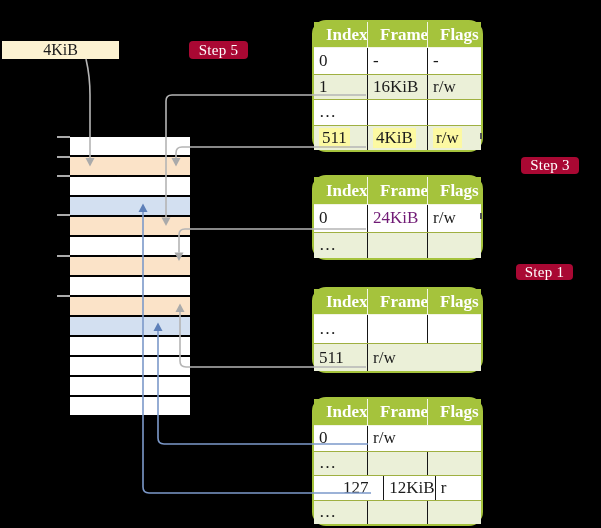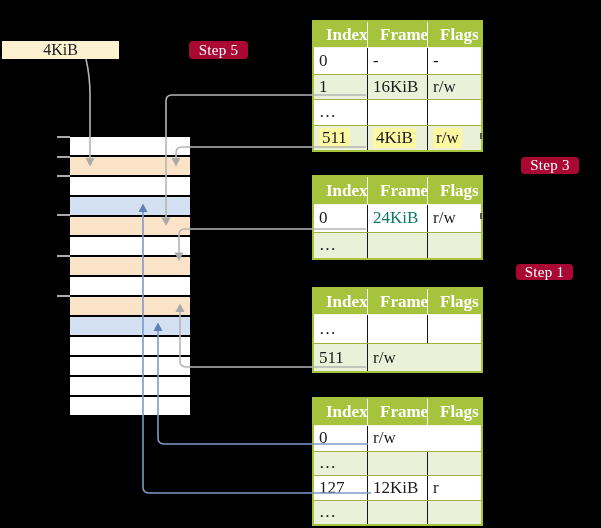--- a/index.html
+++ b/index.html
@@ -5,21 +5,21 @@
   html,body{margin:0;padding:0;background:#000;}
   .canvas{position:relative;width:601px;height:528px;background:#000;overflow:hidden;
           font-family:"Liberation Serif","DejaVu Serif",serif;}
   .psbox{position:absolute;left:2px;top:41px;width:117px;height:18px;background:#FCF2D1;
          color:#1b1b1b;font-size:16px;display:flex;align-items:center;justify-content:center;}
   .badge{position:absolute;border-radius:4px;display:flex;align-items:center;justify-content:center;
          font-size:15px;letter-spacing:0.3px;}
   .memcol{position:absolute;display:flex;flex-direction:column;gap:2px;background:#000;}
   .memrow{flex:1;}
   .tick{position:absolute;height:2px;}
-  .pt{position:absolute;box-sizing:content-box;}
+  .pt{position:absolute;box-sizing:content-box;border-radius:14px;}
   .pt-hrow,.pt-brow{display:flex;box-sizing:border-box;}
   .pt-hcell{font-weight:bold;font-size:17px;padding-left:12px;display:flex;align-items:center;
             box-sizing:border-box;overflow:hidden;}
   .pt-bcell{font-size:17px;padding-left:5px;display:flex;align-items:center;
             box-sizing:border-box;overflow:hidden;white-space:nowrap;}
   .hl{padding:0 3px;}
   .overlay{position:absolute;left:0;top:0;pointer-events:none;}
 </style>
 </head>
 <body>
@@ -84,21 +84,21 @@
       </div>
     </div>
     <div class="pt" style="left: 312px; top: 175px; width: 167px; border: 2px solid rgb(165, 195, 60);">
       <div class="pt-hrow" style="height: 28px; background: rgb(165, 195, 60); border-bottom: 1px solid rgb(242, 244, 230);">
         <div class="pt-hcell" style="width: 53px; color: rgb(255, 255, 255);">Index</div>
         <div class="pt-hcell" style="width: 60px; color: rgb(255, 255, 255); border-left: 1px solid rgba(255, 255, 255, 0.85);">Frame</div>
         <div class="pt-hcell" style="width: 54px; color: rgb(255, 255, 255); border-left: 1px solid rgba(255, 255, 255, 0.85);">Flags</div>
       </div>
       <div class="pt-brow" style="height: 26.5px; background: rgb(255, 255, 255);">
         <div class="pt-bcell" style="width: 53px; color: rgb(27, 27, 27);">0</div>
-        <div class="pt-bcell" style="width: 60px; color: #0f766e; border-left: 1px solid rgb(22, 22, 22);">24KiB</div>
+        <div class="pt-bcell" style="width: 60px; color: #701a75; border-left: 1px solid rgb(22, 22, 22);">24KiB</div>
         <div class="pt-bcell" style="width: 54px; color: rgb(27, 27, 27); border-left: 1px solid rgb(22, 22, 22);">r/w</div>
       </div>
       <div class="pt-brow" style="height: 26.5px; background: rgb(235, 240, 216); border-top: 1px solid rgb(159, 176, 65);">
         <div class="pt-bcell" style="width: 53px; color: rgb(27, 27, 27);">…</div>
         <div class="pt-bcell" style="width: 60px; color: rgb(27, 27, 27); border-left: 1px solid rgb(22, 22, 22);"></div>
         <div class="pt-bcell" style="width: 54px; color: rgb(27, 27, 27); border-left: 1px solid rgb(22, 22, 22);"></div>
       </div>
     </div>
     <div class="pt" style="left: 312px; top: 287px; width: 167px; border: 2px solid rgb(165, 195, 60);">
       <div class="pt-hrow" style="height: 26px; background: rgb(165, 195, 60); border-bottom: 1px solid rgb(242, 244, 230);">
@@ -125,21 +125,21 @@
       <div class="pt-brow" style="height: 24.5px; background: rgb(255, 255, 255);">
         <div class="pt-bcell" style="width: 53px; color: rgb(27, 27, 27);">0</div>
         <div class="pt-bcell" style="width: 54px; color: rgb(27, 27, 27); border-left: 1px solid rgb(22, 22, 22);">r/w</div>
       </div>
       <div class="pt-brow" style="height: 24.5px; background: rgb(235, 240, 216); border-top: 1px solid rgb(159, 176, 65);">
         <div class="pt-bcell" style="width: 53px; color: rgb(27, 27, 27);">…</div>
         <div class="pt-bcell" style="width: 60px; color: rgb(27, 27, 27); border-left: 1px solid rgb(22, 22, 22);"></div>
         <div class="pt-bcell" style="width: 54px; color: rgb(27, 27, 27); border-left: 1px solid rgb(22, 22, 22);"></div>
       </div>
       <div class="pt-brow" style="height: 24.5px; background: rgb(255, 255, 255); border-top: 1px solid rgb(159, 176, 65);">
-        <div class="pt-bcell" style="width: 53px; color: rgb(27, 27, 27);">127</div>
+        <div class="pt-bcell" style="width: 53px; color: rgb(27, 27, 27); margin-left: 24px;">127</div>
         <div class="pt-bcell" style="width: 60px; color: rgb(27, 27, 27); border-left: 1px solid rgb(22, 22, 22);">12KiB</div>
         <div class="pt-bcell" style="width: 54px; color: rgb(27, 27, 27); border-left: 1px solid rgb(22, 22, 22);">r</div>
       </div>
       <div class="pt-brow" style="height: 24.5px; background: rgb(235, 240, 216); border-top: 1px solid rgb(159, 176, 65);">
         <div class="pt-bcell" style="width: 53px; color: rgb(27, 27, 27);">…</div>
         <div class="pt-bcell" style="width: 60px; color: rgb(27, 27, 27); border-left: 1px solid rgb(22, 22, 22);"></div>
         <div class="pt-bcell" style="width: 54px; color: rgb(27, 27, 27); border-left: 1px solid rgb(22, 22, 22);"></div>
       </div>
     </div>
     <div class="badge" style="left: 189px; top: 41px; width: 59px; height: 18px; background: rgb(169, 8, 51); color: rgb(255, 255, 255);">

